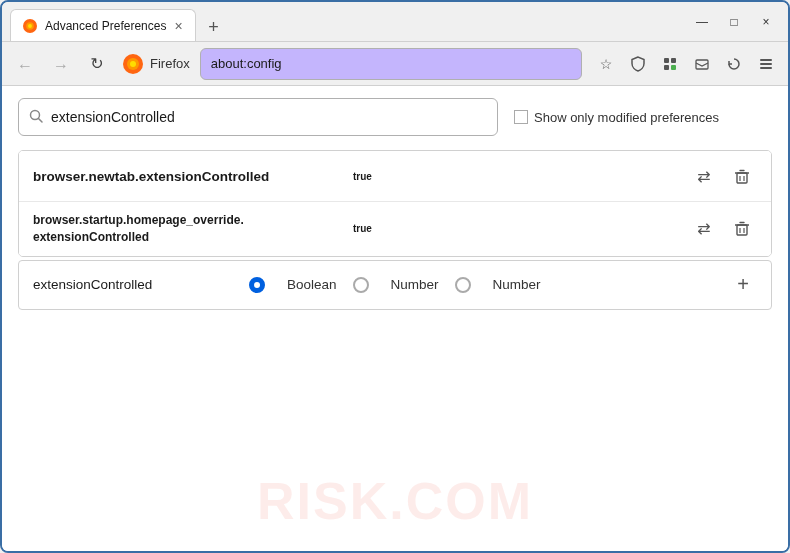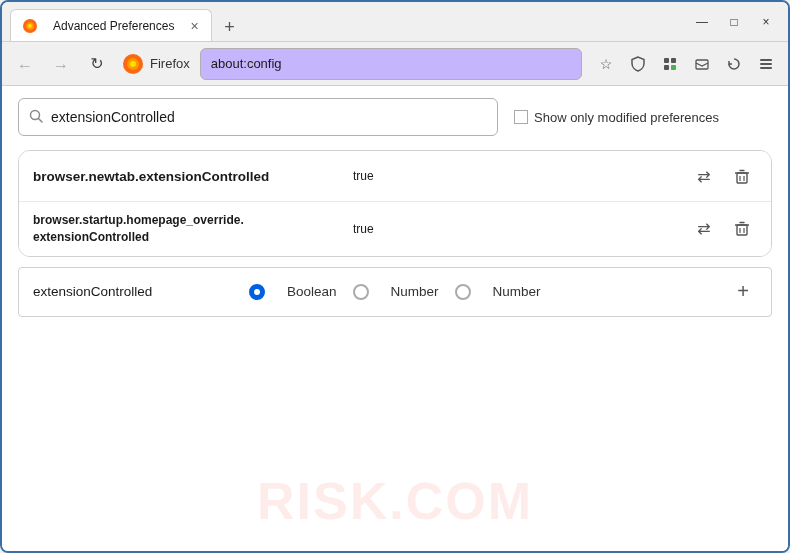--- a/index.html
+++ b/index.html
@@ -43,21 +43,21 @@
 
     .tab {
       background: #ffffff;
       border: 1px solid #d0d0d0;
       border-bottom: none;
       border-radius: 6px 6px 0 0;
       height: 32px;
       padding: 0 12px;
       display: flex;
       align-items: center;
-      gap: 16px;
+      gap: 8px;
       font-size: 12px;
       color: #1a1a1a;
       min-width: 160px;
     }
 
     .tab-favicon {
       width: 14px;
       height: 14px;
     }
 
@@ -247,23 +247,23 @@
       width: 14px;
       height: 14px;
       border: 1px solid #aaa;
       background: #fff;
       display: inline-block;
     }
 
     
     .results-table {
       border: 1px solid #d0d0d0;
-      border-radius: 12px;
+      border-radius: 5px;
       overflow: hidden;
-      margin-bottom: 10px;
+      margin-bottom: 3px;
     }
 
     .result-row {
       display: flex;
       align-items: center;
       padding: 10px 14px;
       border-bottom: 1px solid #e8e8e8;
       background: #fff;
       min-height: 44px;
     }
@@ -280,22 +280,22 @@
     .pref-name-multiline {
       font-weight: 700;
       font-size: 12px;
       color: #1a1a1a;
       flex: 0 0 auto;
       min-width: 320px;
       line-height: 1.4;
     }
 
     .pref-value {
-      font-weight: 400;
-      font-size: 12px;
+      font-weight: 700;
+      font-size: 10px;
       color: #1a1a1a;
       flex: 1;
     }
 
     .row-actions {
       display: flex;
       gap: 8px;
       align-items: center;
       margin-left: auto;
     }

